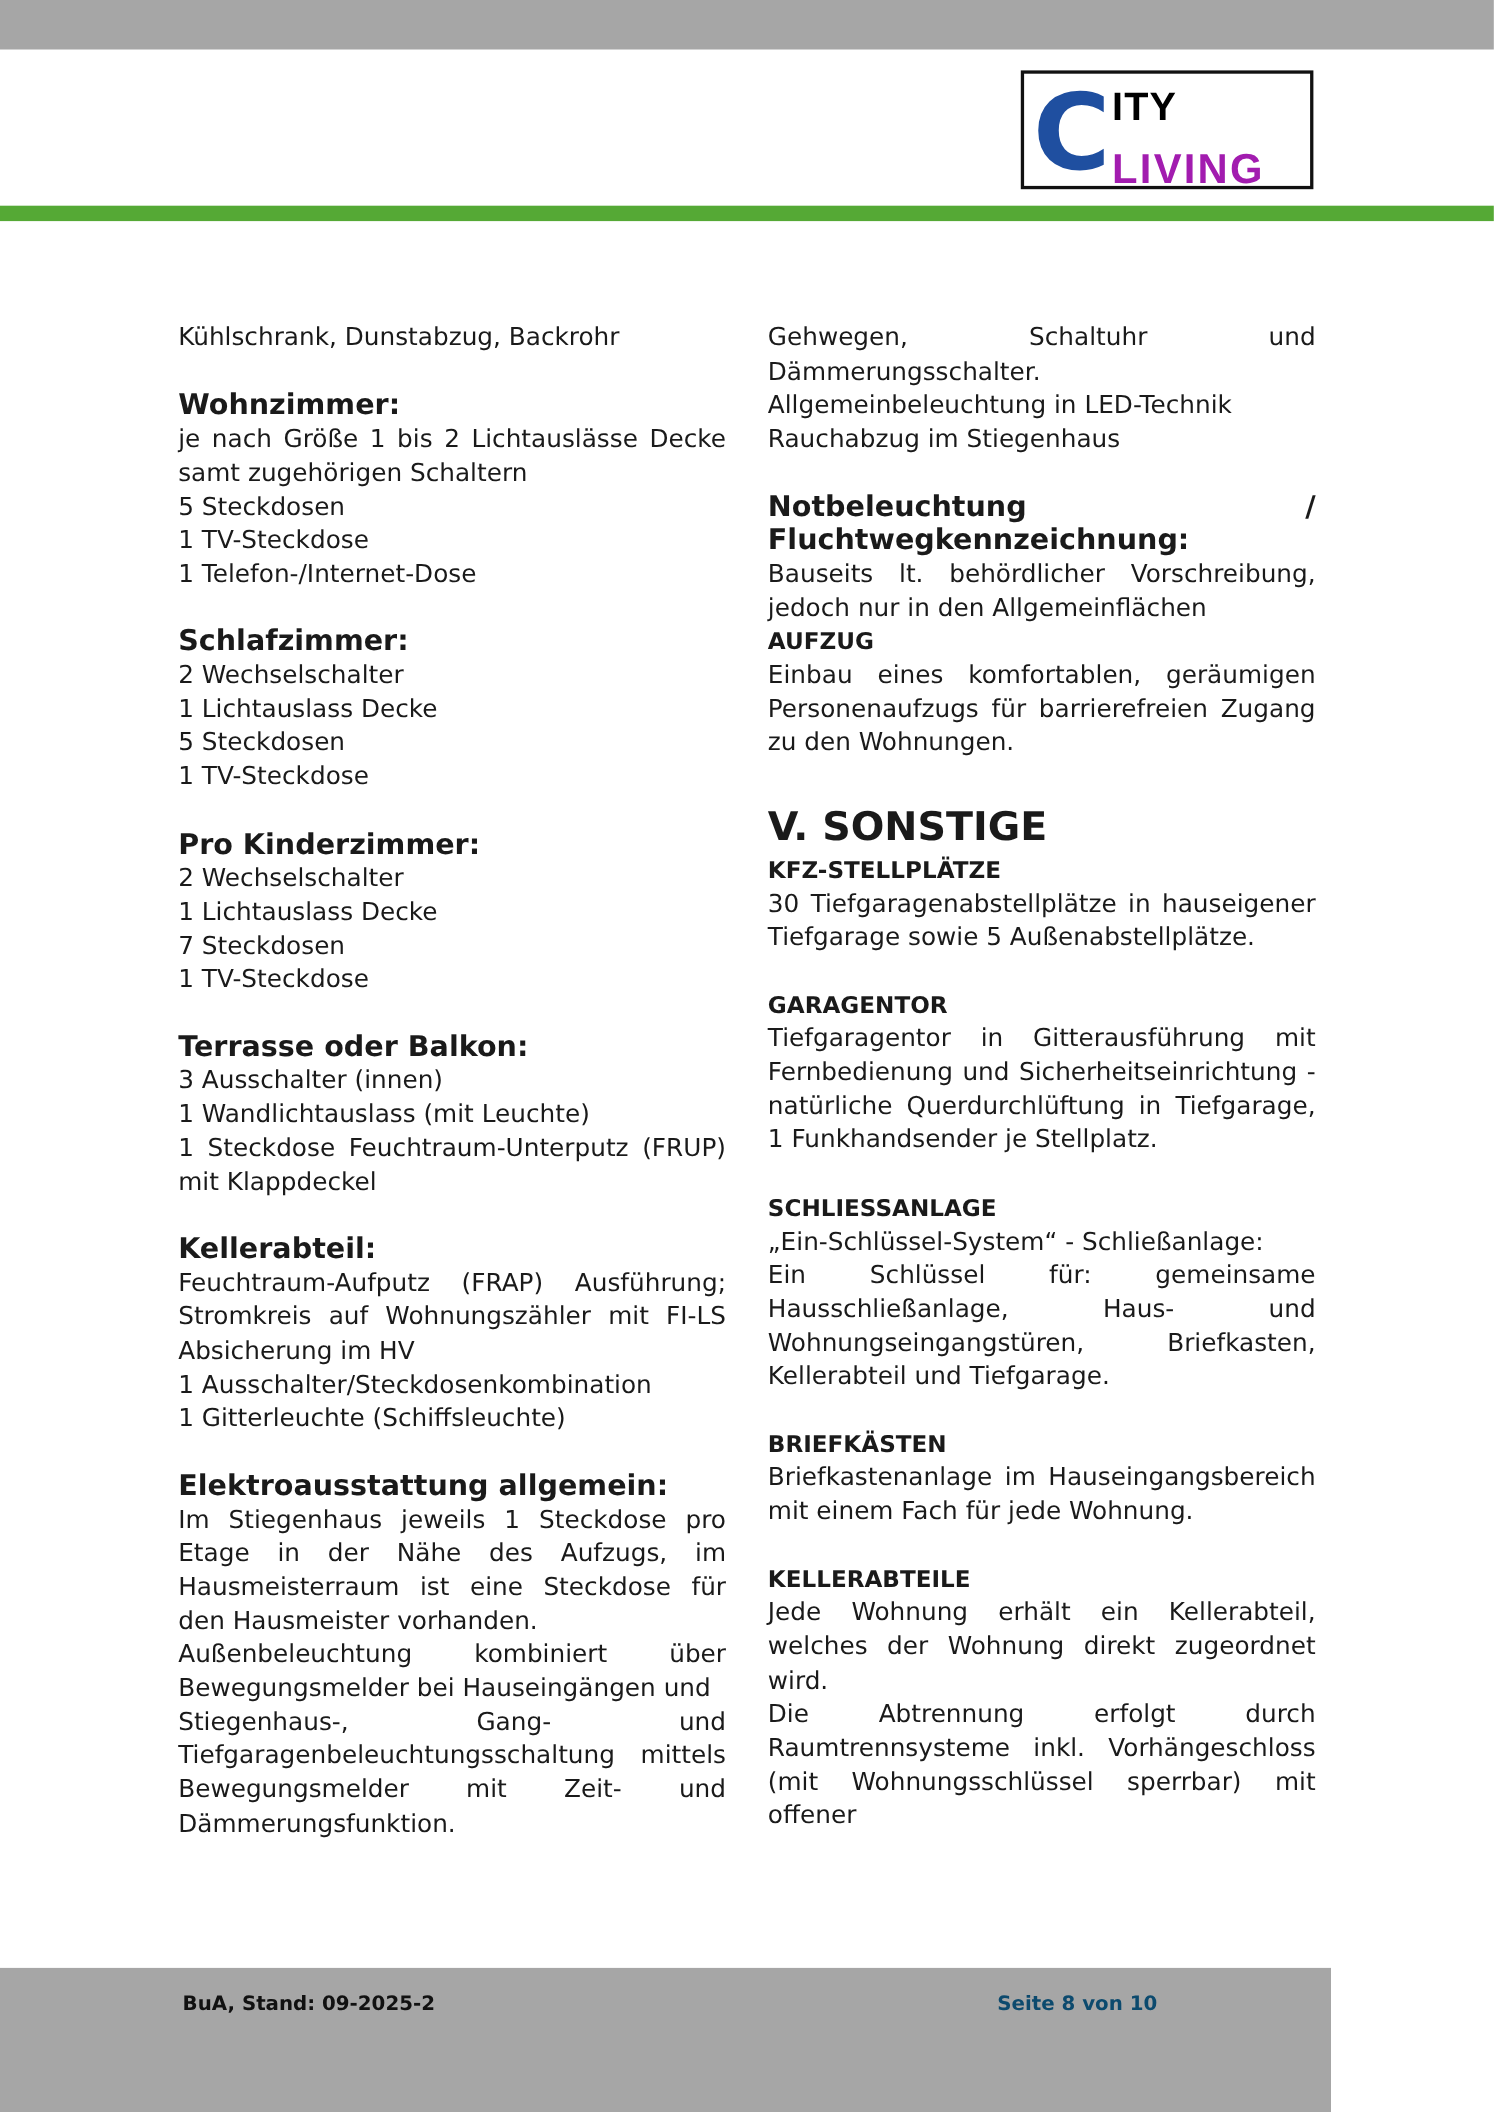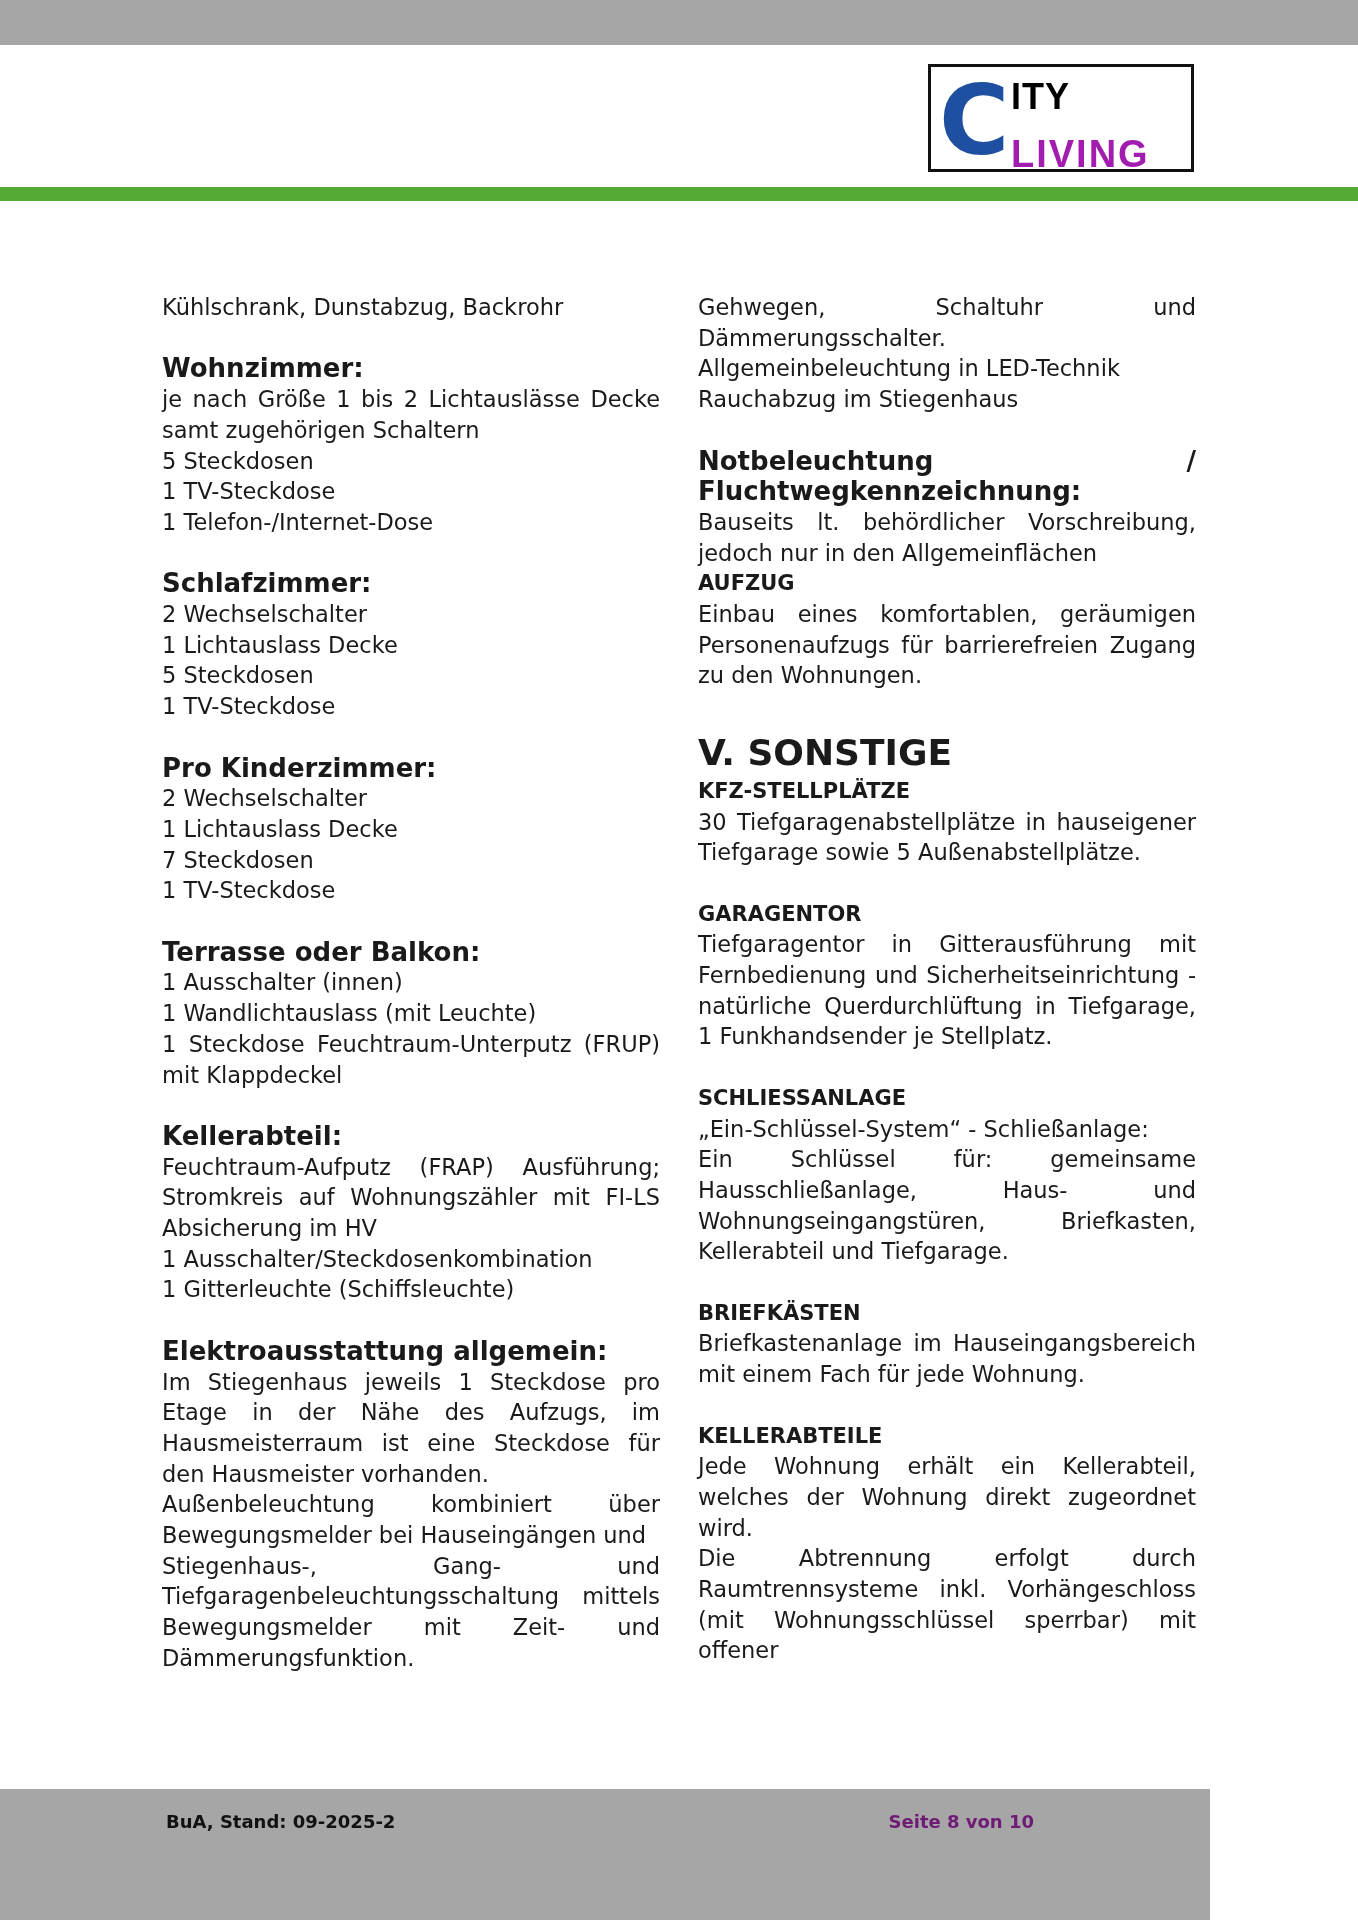--- a/index.html
+++ b/index.html
@@ -18,21 +18,21 @@
     .col { position:absolute; top:292px; width:498px; font-size:22.5px; line-height:30.7px; }
     .col.left { left:162px; }
     .col.right { left:698px; }
     .col p { margin:0; text-align:justify; }
     .col .h { font-weight:bold; font-size:26px; }
     .col .gap { height:30.7px; }
     .col .big { font-weight:bold; font-size:36px; line-height:46px; margin-top:8px; }
     .col .cap { font-weight:bold; font-size:21px; }
     .footer { position:absolute; left:0; top:1789px; width:1210px; height:131px; background:#a6a6a6; }
     .footer .fl { position:absolute; left:166px; top:22px; font-weight:bold; font-size:18px; color:#111; }
-    .footer .fr { position:absolute; right:176px; top:22px; font-weight:bold; font-size:18px; color:#701a75; }
+    .footer .fr { position:absolute; right:158px; top:22px; font-weight:bold; font-size:18px; color:#0c4a6e; }
   </style>
 </head>
 <body>
 
 <div class="topbar"></div>
 
 <div class="logo">
   <span class="c">C</span>
   <span class="city">ITY</span>
   <span class="living">LIVING</span>
@@ -59,21 +59,21 @@
   <div class="gap"></div>
 
   <p class="h">Pro Kinderzimmer:</p>
   <p>2 Wechselschalter</p>
   <p>1 Lichtauslass Decke</p>
   <p>7 Steckdosen</p>
   <p>1 TV-Steckdose</p>
   <div class="gap"></div>
 
   <p class="h">Terrasse oder Balkon:</p>
-  <p>1 Ausschalter (innen)</p>
+  <p>3 Ausschalter (innen)</p>
   <p>1 Wandlichtauslass (mit Leuchte)</p>
   <p>1 Steckdose Feuchtraum-Unterputz (FRUP) mit Klappdeckel</p>
   <div class="gap"></div>
 
   <p class="h">Kellerabteil:</p>
   <p>Feuchtraum-Aufputz (FRAP) Ausführung; Stromkreis auf Wohnungszähler mit FI-LS Absicherung im HV</p>
   <p>1 Ausschalter/Steckdosenkombination</p>
   <p>1 Gitterleuchte (Schiffsleuchte)</p>
   <div class="gap"></div>
 

